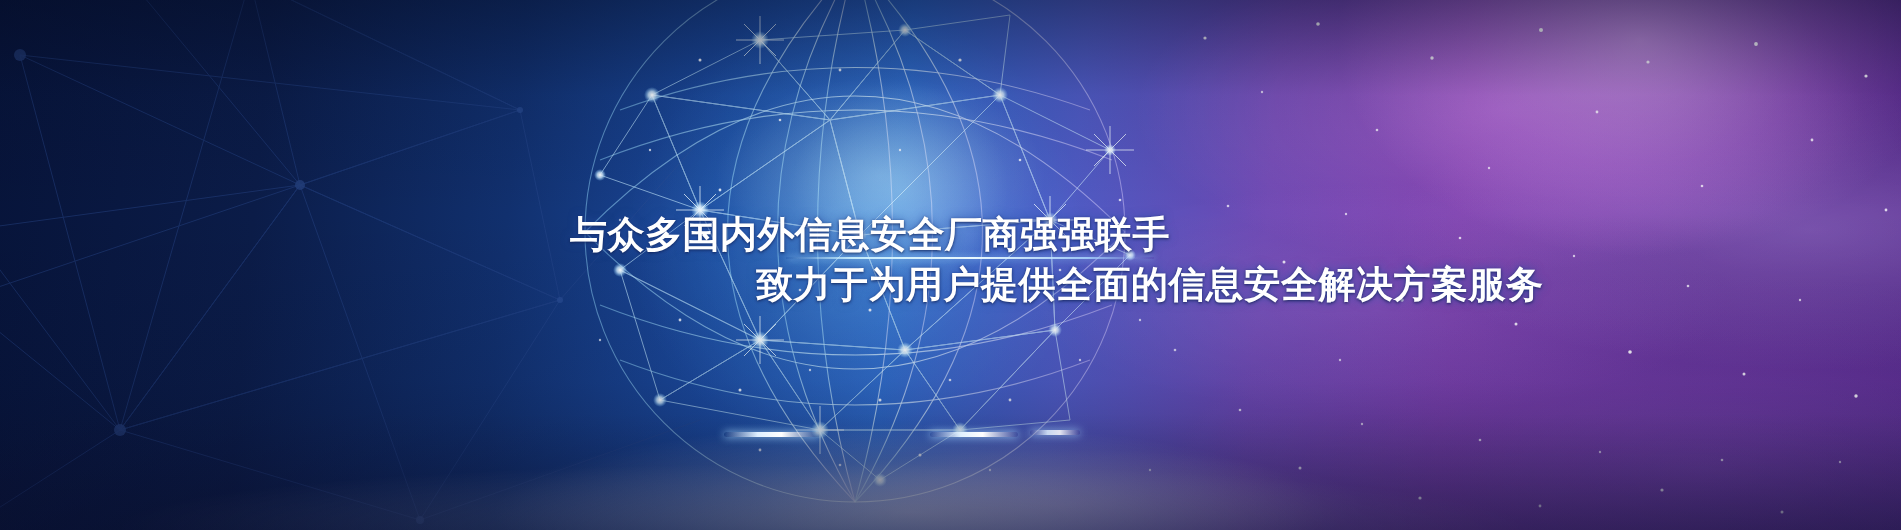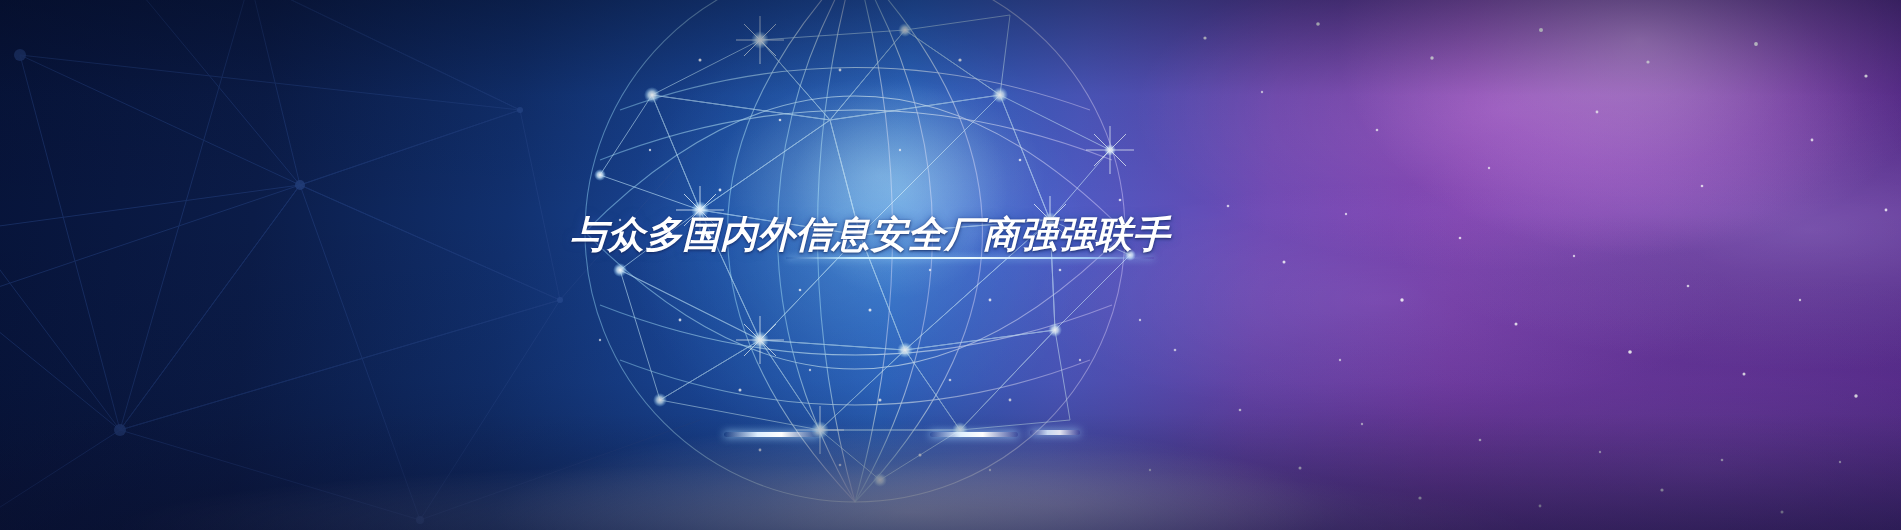--- a/index.html
+++ b/index.html
@@ -2,21 +2,20 @@
 <html><head>
 <meta charset="utf-8">
 <style>
   html,body{margin:0;padding:0;background:#000;}
   #banner{
     position:relative;
     width:1901px;height:530px;
     overflow:hidden;
     font-family:"Liberation Sans","DejaVu Sans",sans-serif;
     background:#0a1a42;
-    font-style:italic;
   }
   .layer{position:absolute;inset:0;pointer-events:none;}
 
   
   #bg-base{
     background:linear-gradient(95deg,
       #07143a 0%,
       #0b1c48 14%,
       #11306e 27%,
       #1b4a9e 38%,
@@ -308,19 +307,20 @@
     </g>
   </svg>
 
   <div class="layer" id="mist"></div>
   <div class="layer" id="floor"></div>
   <div class="layer" id="bg-vert"></div>
 
   <div id="headline">
     <div class="hl-line" id="hl1">与众多国内外信息安全厂商强强联手</div>
     <div id="rule"></div>
+    <div class="hl-line" id="hl2">致力于为用户提供全面的信息安全解决方案服务</div>
   </div>
 
   <div class="bar" id="bar1"></div>
   <div class="bar" id="bar2"></div>
   <div class="bar" id="bar3"></div>
 
 </div>
 
 </body></html>

